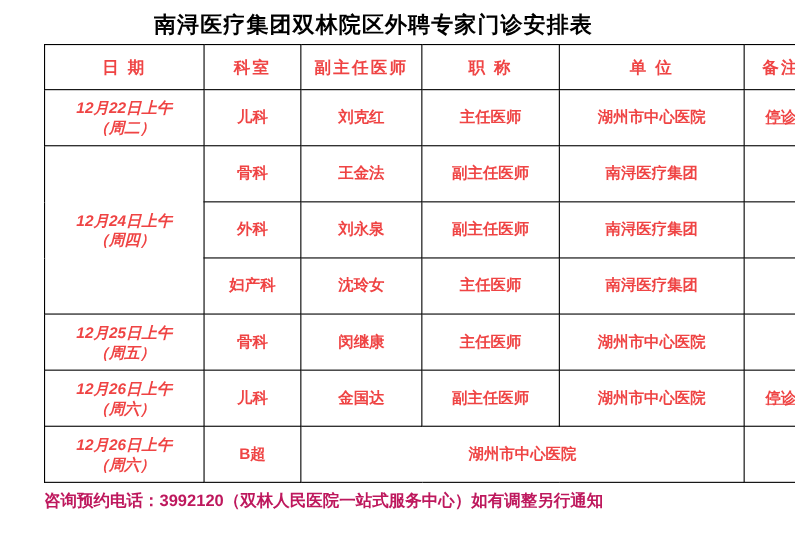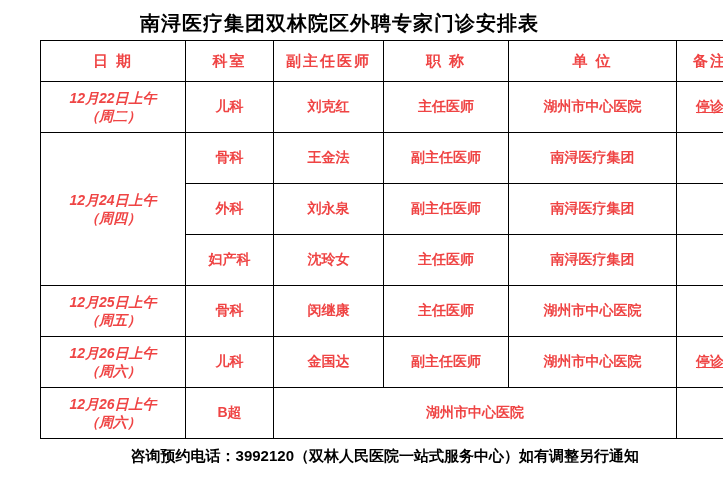--- a/index.html
+++ b/index.html
@@ -61,22 +61,22 @@
   }
   td.note-cell {
     color: #e8000a;
     text-decoration: underline;
   }
   td.wide-cell {
     font-size: 15px;
   }
   .footer-note {
     margin-top: 6px;
-    text-align: right;
-    color: #000000;
+    text-align: left;
+    color: #be185d;
     font-size: 15px;
     font-weight: bold;
     line-height: 22px;
     letter-spacing: 0px;
   }
   .date-line {
     display: block;
     font-style: italic;
   }
   

